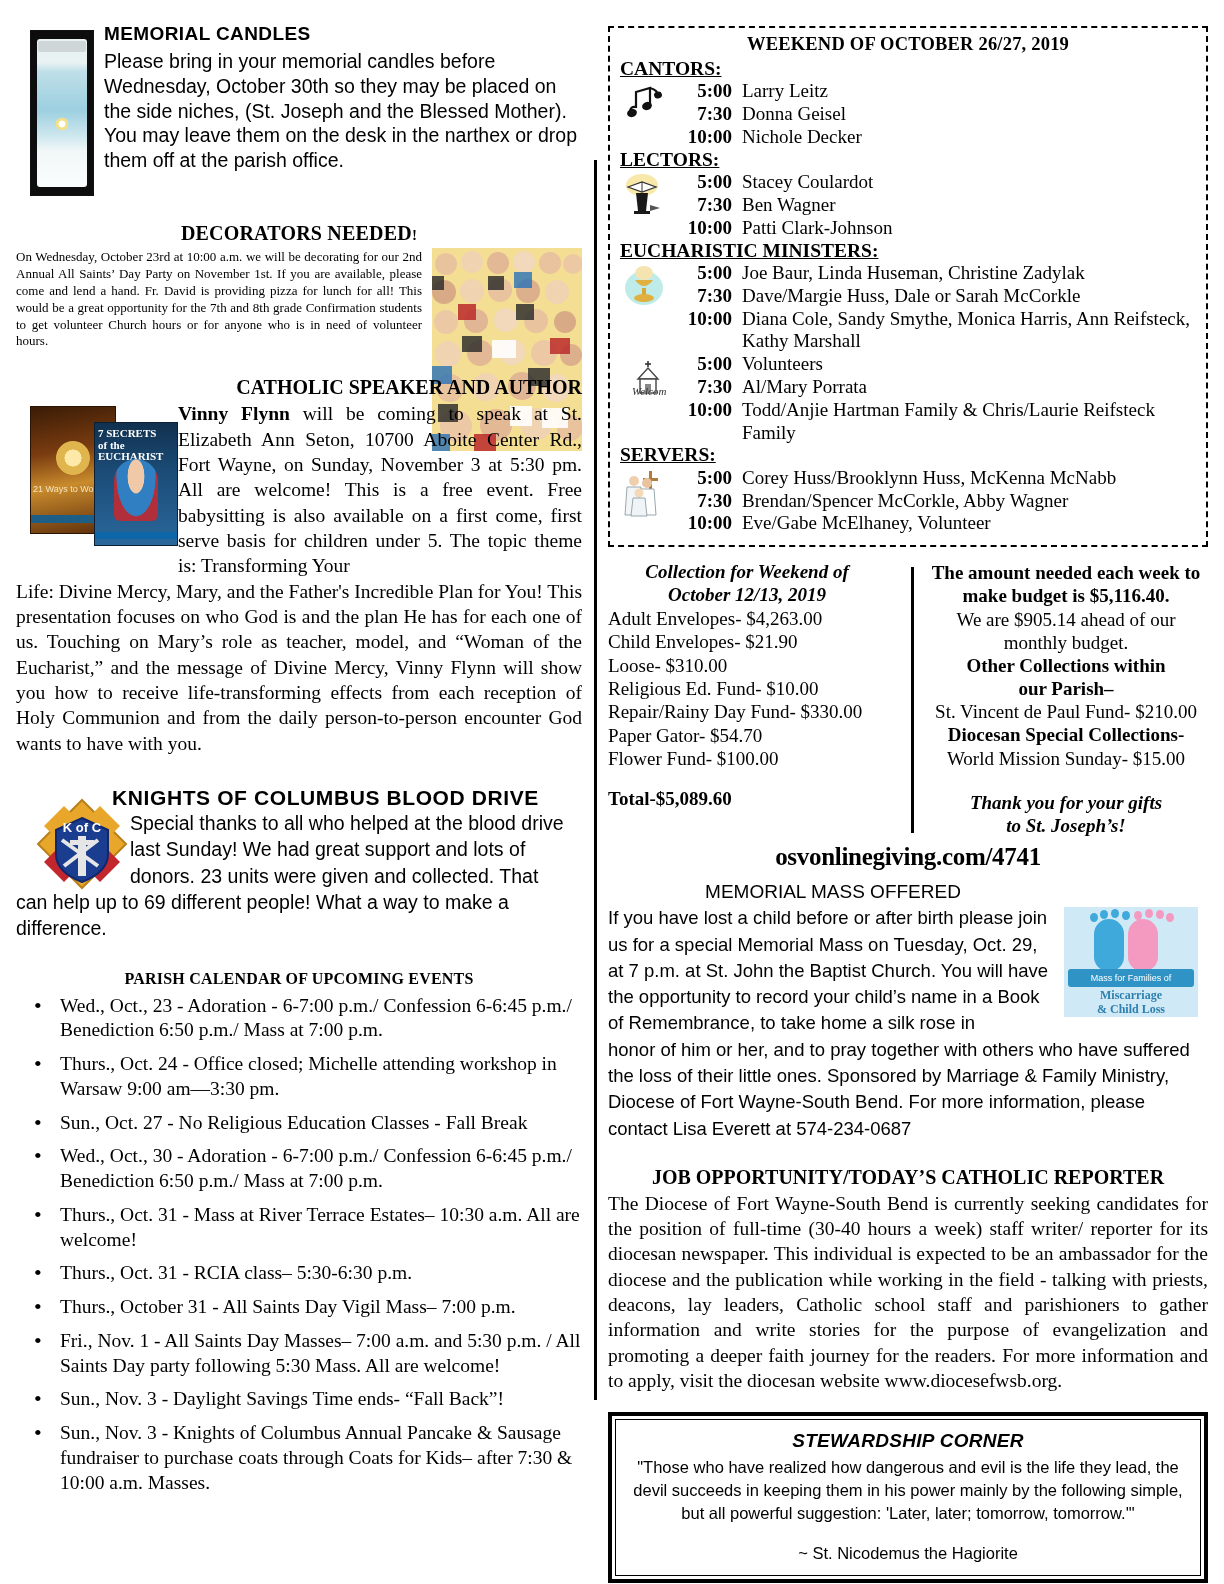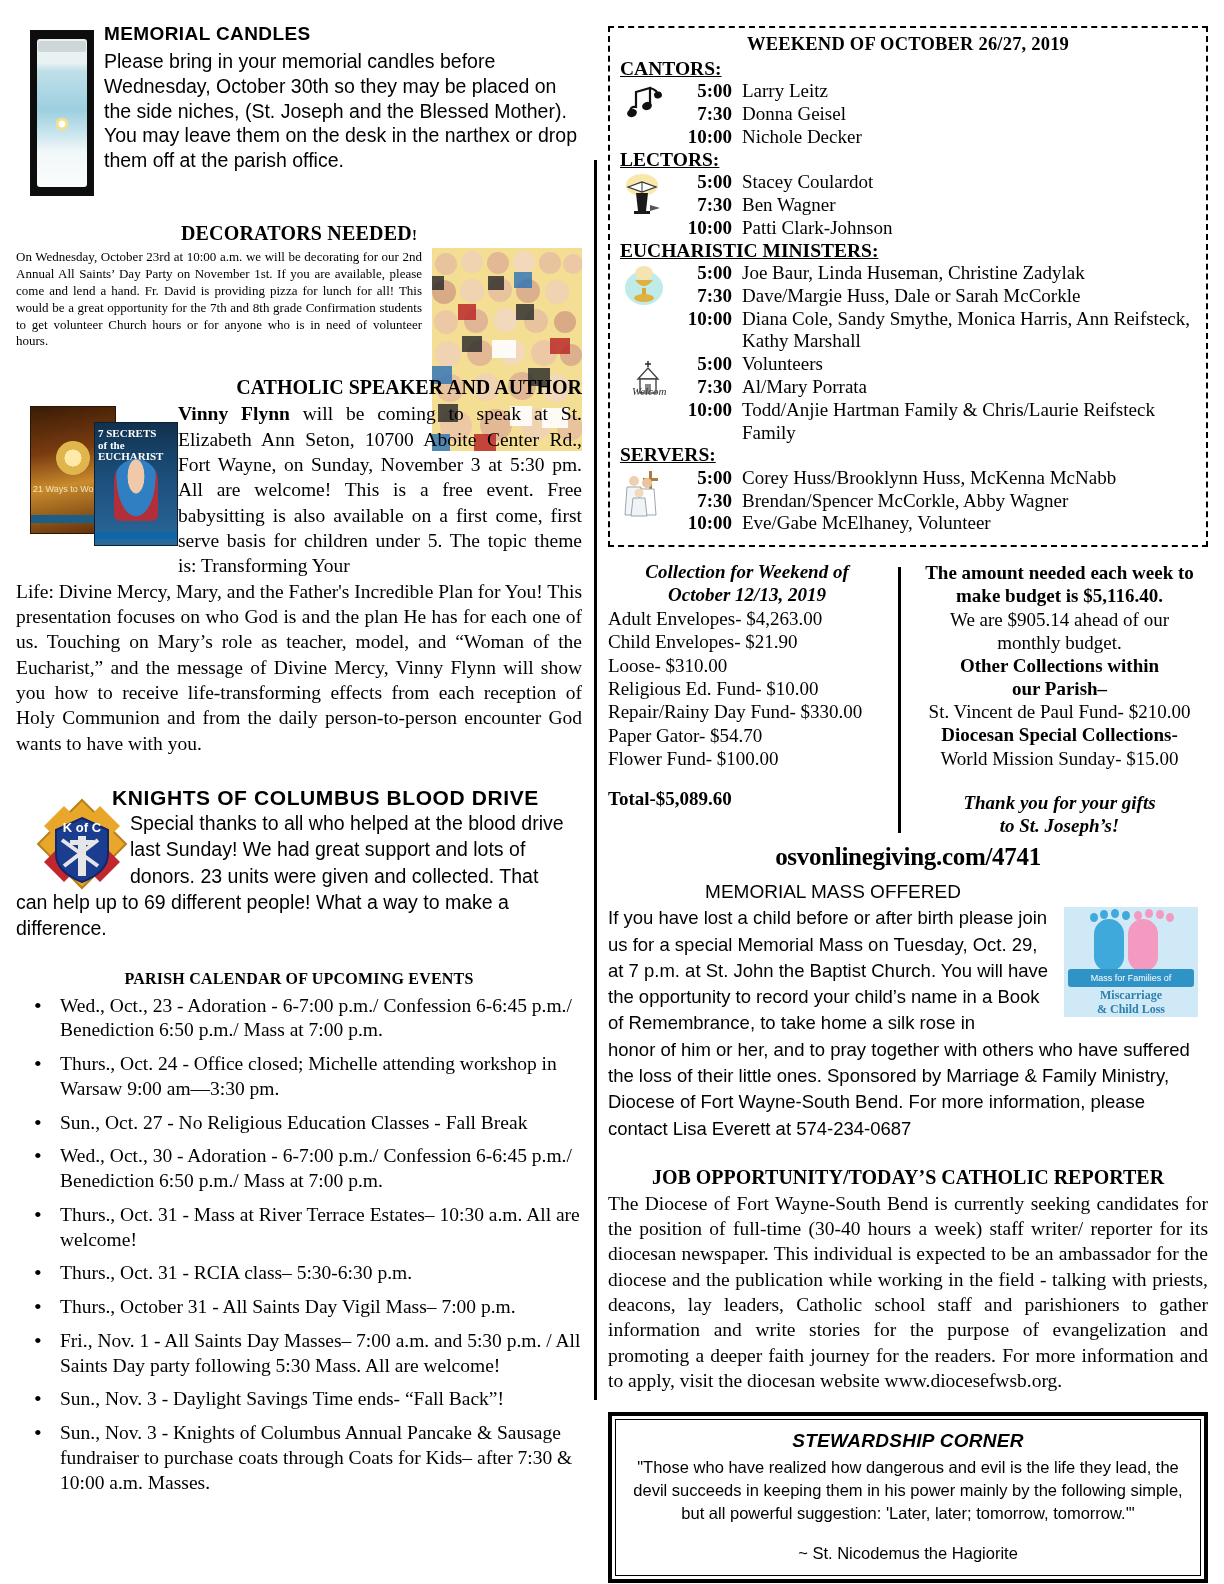--- a/index.html
+++ b/index.html
@@ -78,21 +78,21 @@
   .min-label{font-weight:bold;font-size:19.5px;text-decoration:underline;line-height:1.15;}
   .min-rows{position:relative;padding-left:48px;}
   .min-row{font-size:19px;line-height:1.2;display:flex;}
   .min-time{font-weight:bold;width:64px;flex:none;text-align:right;padding-right:10px;}
   .min-names{flex:1;}
   .min-cont{padding-left:74px;font-size:19px;line-height:1.2;}
   .min-icon{position:absolute;left:2px;width:44px;height:44px;}
 
   
   .coll-wrap{display:flex;margin-top:14px;position:relative;}
-  .coll-left{width:278px;padding-right:12px;}
+  .coll-left{width:278px;padding-right:25px;}
   .coll-sep{width:3px;background:#000;margin:6px 10px 4px 0;}
   .coll-right{flex:1;text-align:center;}
   .coll-hd{text-align:center;font-weight:bold;font-style:italic;font-size:19px;line-height:1.2;}
   .coll-line{font-size:19px;line-height:1.23;}
   .coll-total{font-weight:bold;font-size:19px;margin-top:18px;}
   .b-line{font-weight:bold;font-size:19px;line-height:1.22;}
   .n-line{font-size:19px;line-height:1.22;}
   .thanks{font-weight:bold;font-style:italic;font-size:19px;line-height:1.2;margin-top:22px;}
   .osv{text-align:center;font-weight:bold;font-size:25px;letter-spacing:-.3px;margin-top:6px;
      font-family:"Liberation Serif",serif;}

